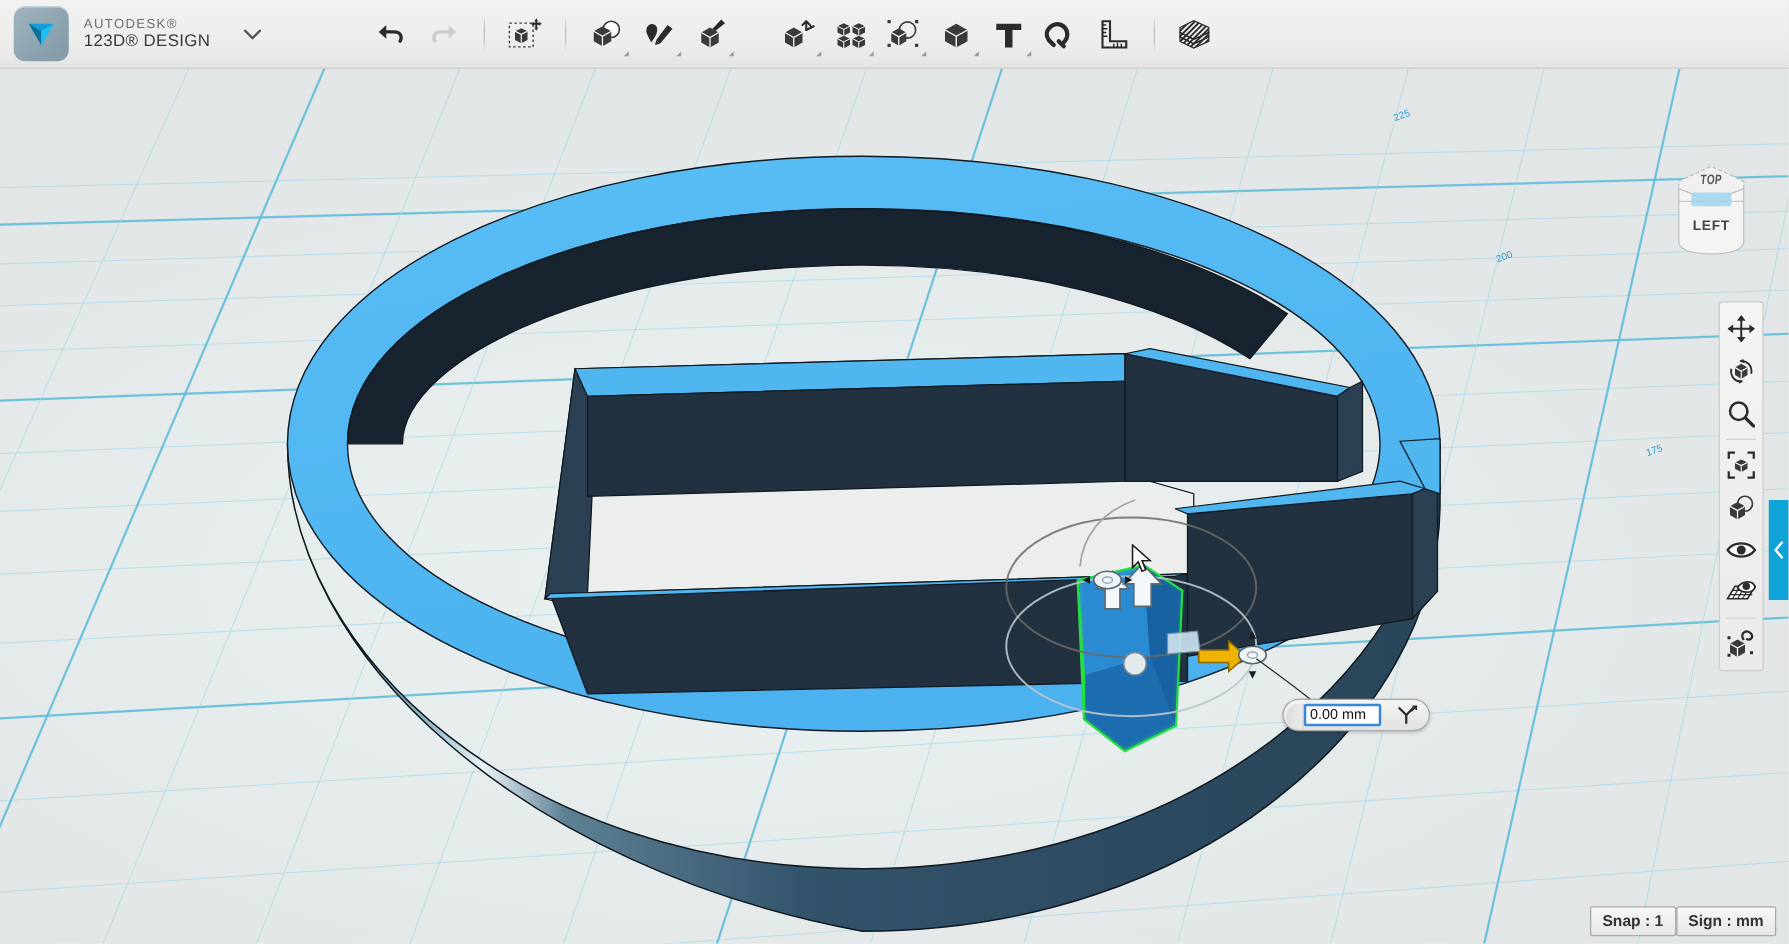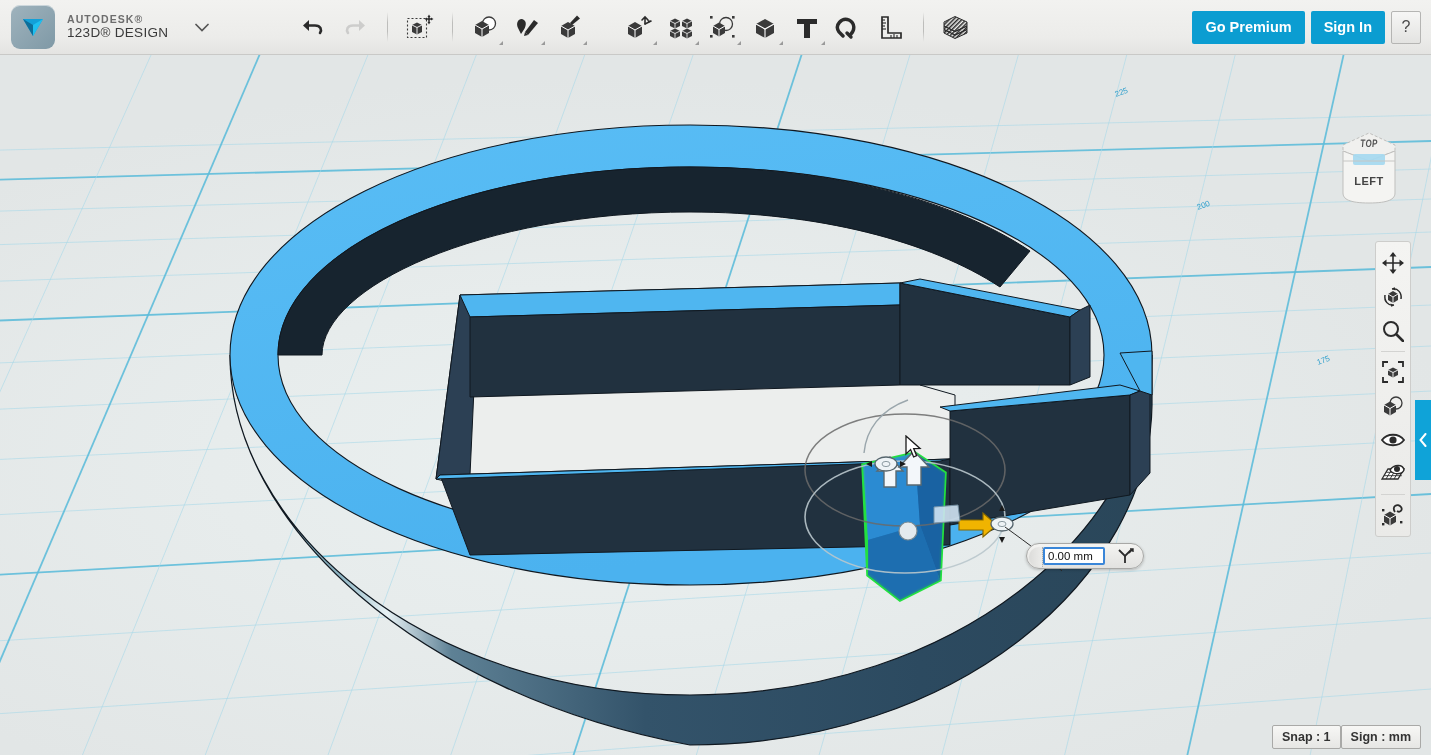--- a/index.html
+++ b/index.html
@@ -22,21 +22,21 @@
   }
   .brand { display: flex; align-items: center; padding-left: 11px; }
   .brand-logo {
     width: 44px; height: 44px; border-radius: 9px;
     background: linear-gradient(135deg, #9fb3bd 0%, #7f99a6 100%);
     display: flex; align-items: center; justify-content: center;
     box-shadow: inset 0 1px 0 rgba(255,255,255,.5);
   }
   .brand-text { margin-left: 12px; line-height: 1.15; }
   .brand-top {
-    font-size: 10.5px; letter-spacing: 1.1px; color: #6d6d6d; font-weight: 700;
+    font-size: 10.5px; letter-spacing: 1.1px; color: #6d6d6d; font-weight: 400;
   }
   .brand-bot {
     font-size: 13.5px; letter-spacing: .3px; color: #3a3a3a; font-weight: normal;
   }
   .brand-caret {
     margin-left: 26px; width: 16px; height: 16px; cursor: pointer;
     display: flex; align-items: center; justify-content: center;
   }
 
   .tools { display: flex; align-items: center; margin-left: 82px; }
@@ -132,21 +132,21 @@
   .paneltab {
     position: absolute; right: 0; top: 345px;
     width: 16px; height: 80px;
     background: #0fa3d8;
     z-index: 31; cursor: pointer;
     display: flex; align-items: center; justify-content: center;
   }
 
   
   .dimbar {
-    position: absolute; left: 1026px; top: 488px;
+    position: absolute; left: 1026px; top: 504px;
     height: 26px; z-index: 32;
     display: flex; align-items: center;
     background: linear-gradient(to bottom,#f4f4f2,#e2e2e0);
     border: 1px solid #a8a8a6;
     border-radius: 13px;
     padding: 0 4px 0 16px;
     box-shadow: 0 1px 3px rgba(0,0,0,.22);
   }
   .dim-input {
     width: 62px; height: 18px;
@@ -370,25 +370,20 @@
               <rect width="1.5" height="3" fill="#2b2b2b"></rect>
             </pattern>
           </defs>
           <path d="M3 8 L14 2.5 L26 8 L26 12 L14 17.5 L3 12 Z" fill="url(#hatch)" stroke="#2b2b2b" stroke-width="1"></path>
           <path d="M3 12 L14 17.5 L26 12 L26 15.5 L14 21 L3 15.5 Z" fill="url(#hatch)" stroke="#2b2b2b" stroke-width="1"></path>
           <path d="M3 15.5 L14 21 L26 15.5 L26 19 L14 24.5 L3 19 Z" fill="url(#hatch)" stroke="#2b2b2b" stroke-width="1"></path>
         </svg>
       </div>
     </div>
 
-    <div class="topright">
-      <button class="btn-blue">Go Premium</button>
-      <button class="btn-blue">Sign In</button>
-      <button class="btn-help">?</button>
-    </div>
   </div>
 
   <div class="viewport">
     <div class="ground"></div>
 
     <svg class="grid-svg" viewBox="0 0 1431 700" preserveAspectRatio="none">
       <g stroke="#a8d9e8" stroke-width="0.7" fill="none" opacity=".85">
         <path d="M-200 100 L1431 60"></path>
           <path d="M-200 130 L1431 86"></path>
         <path d="M-200 162 L1431 114"></path>

